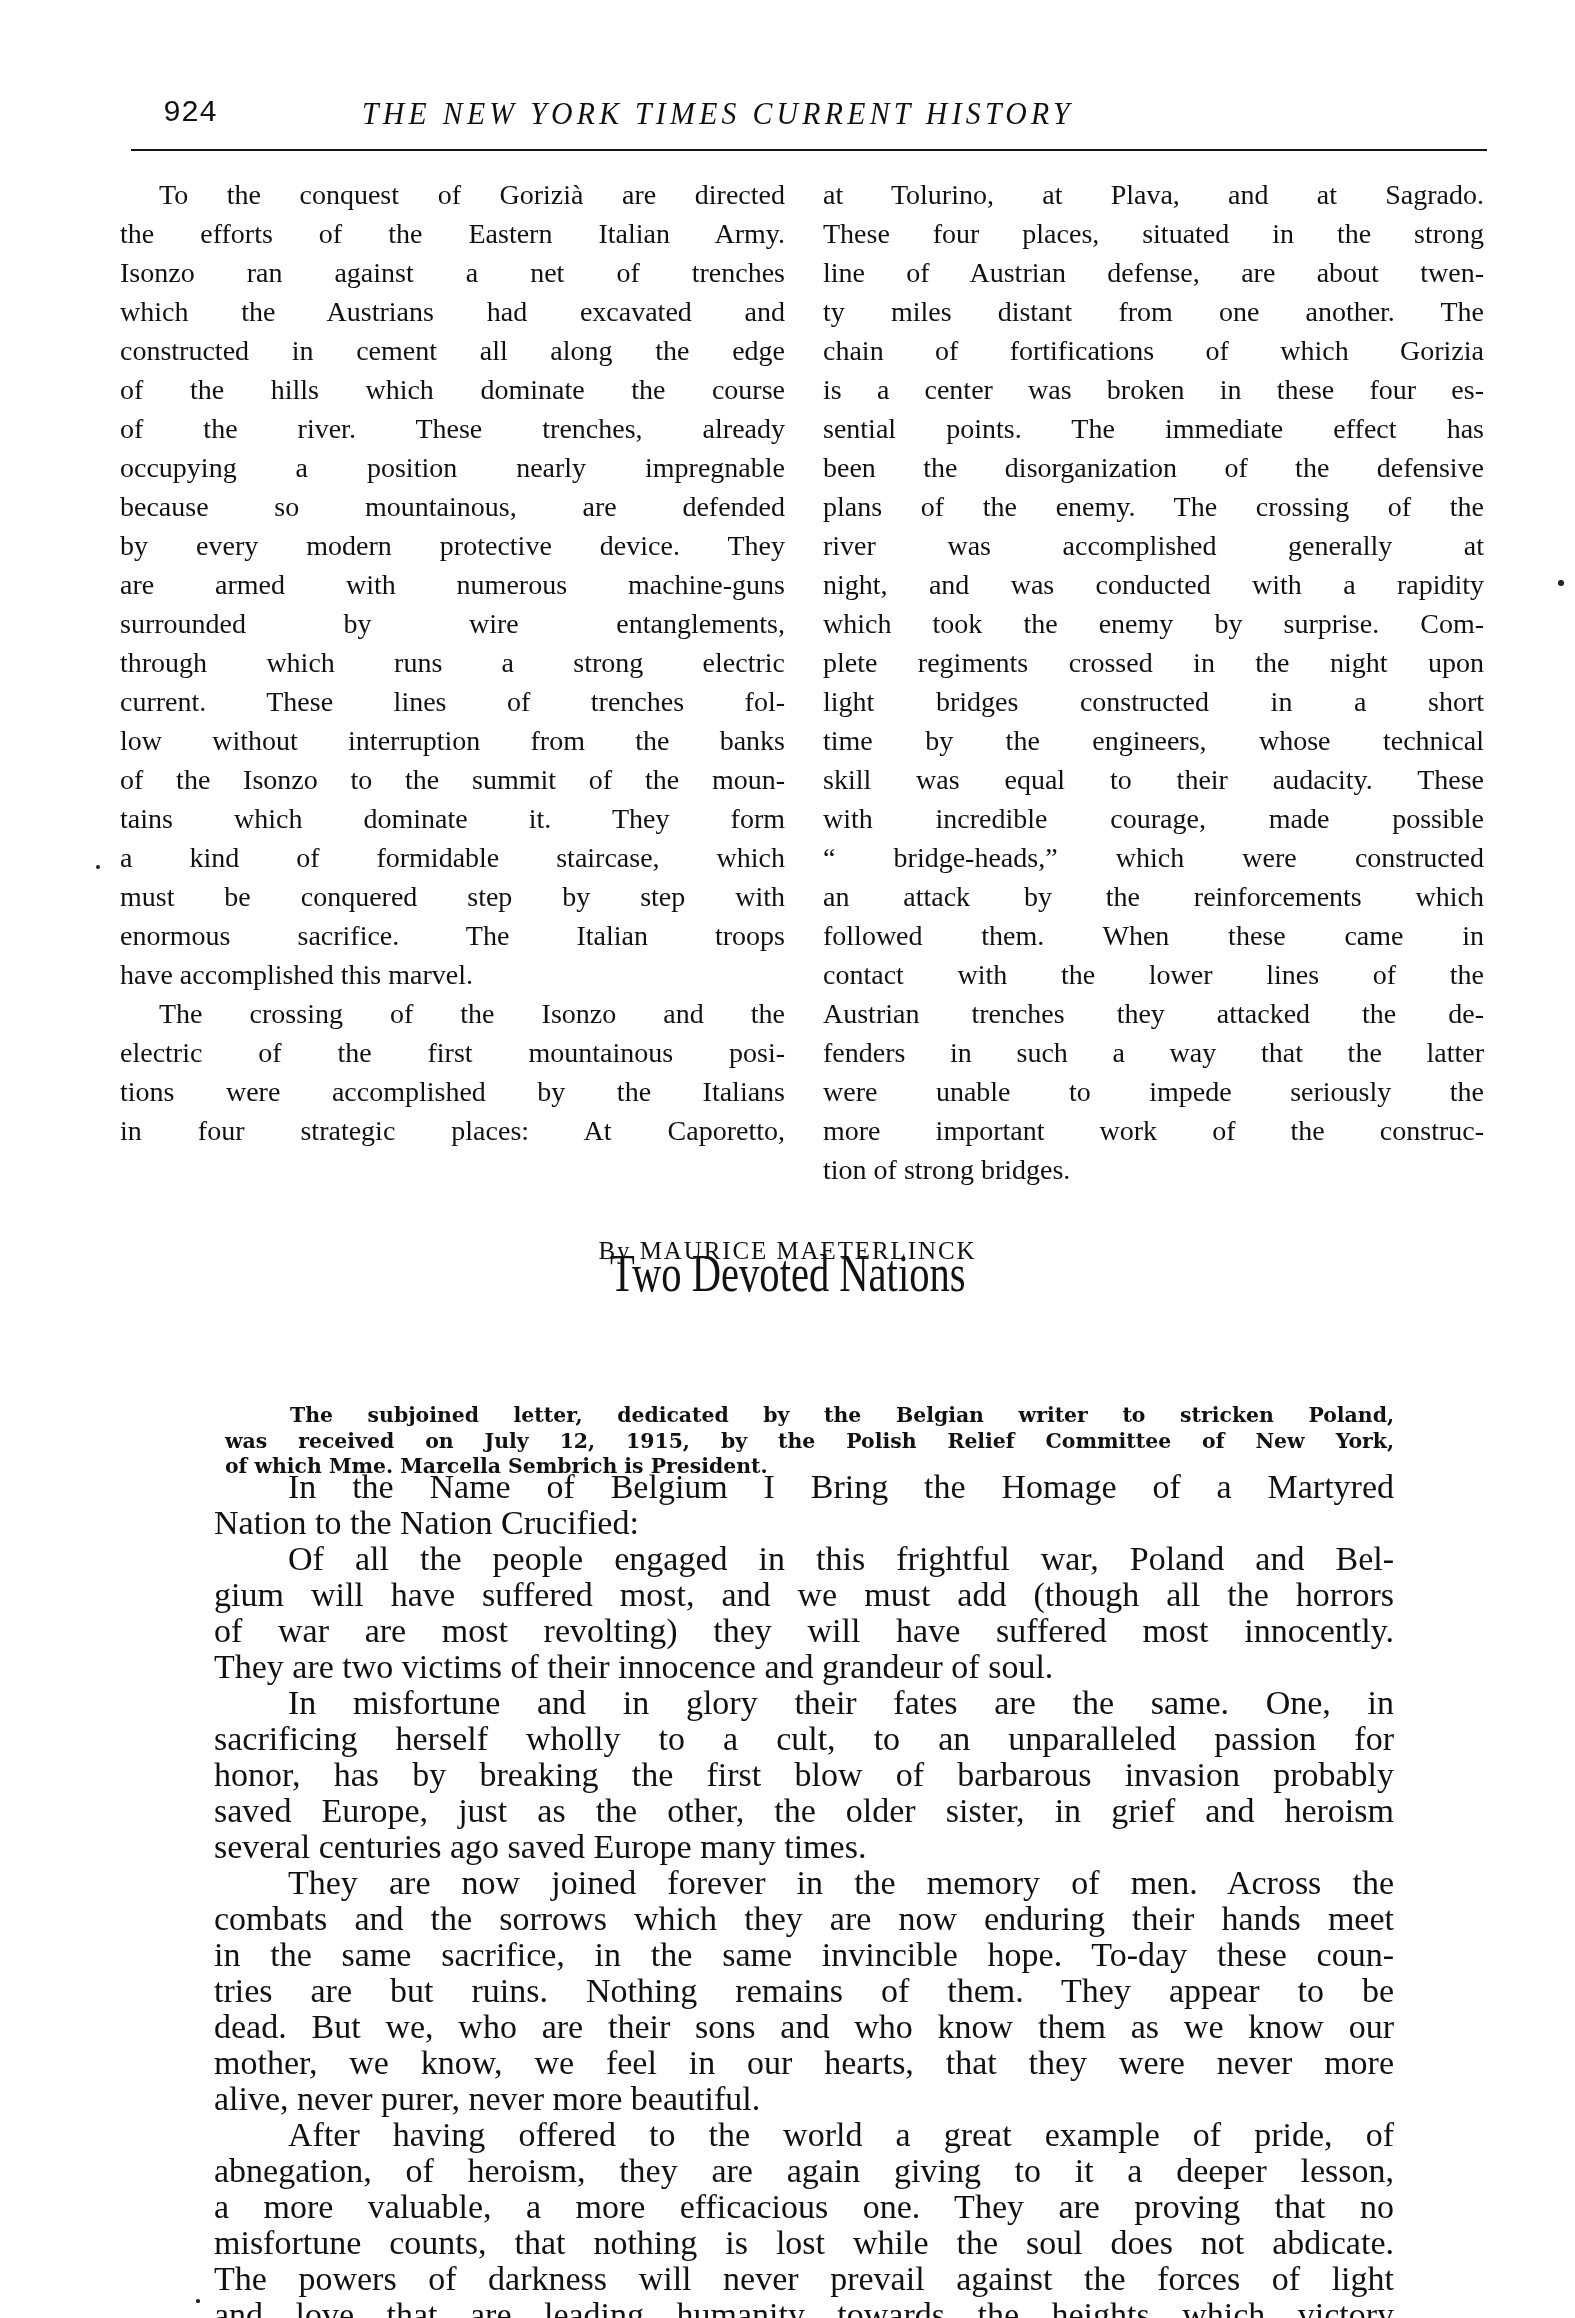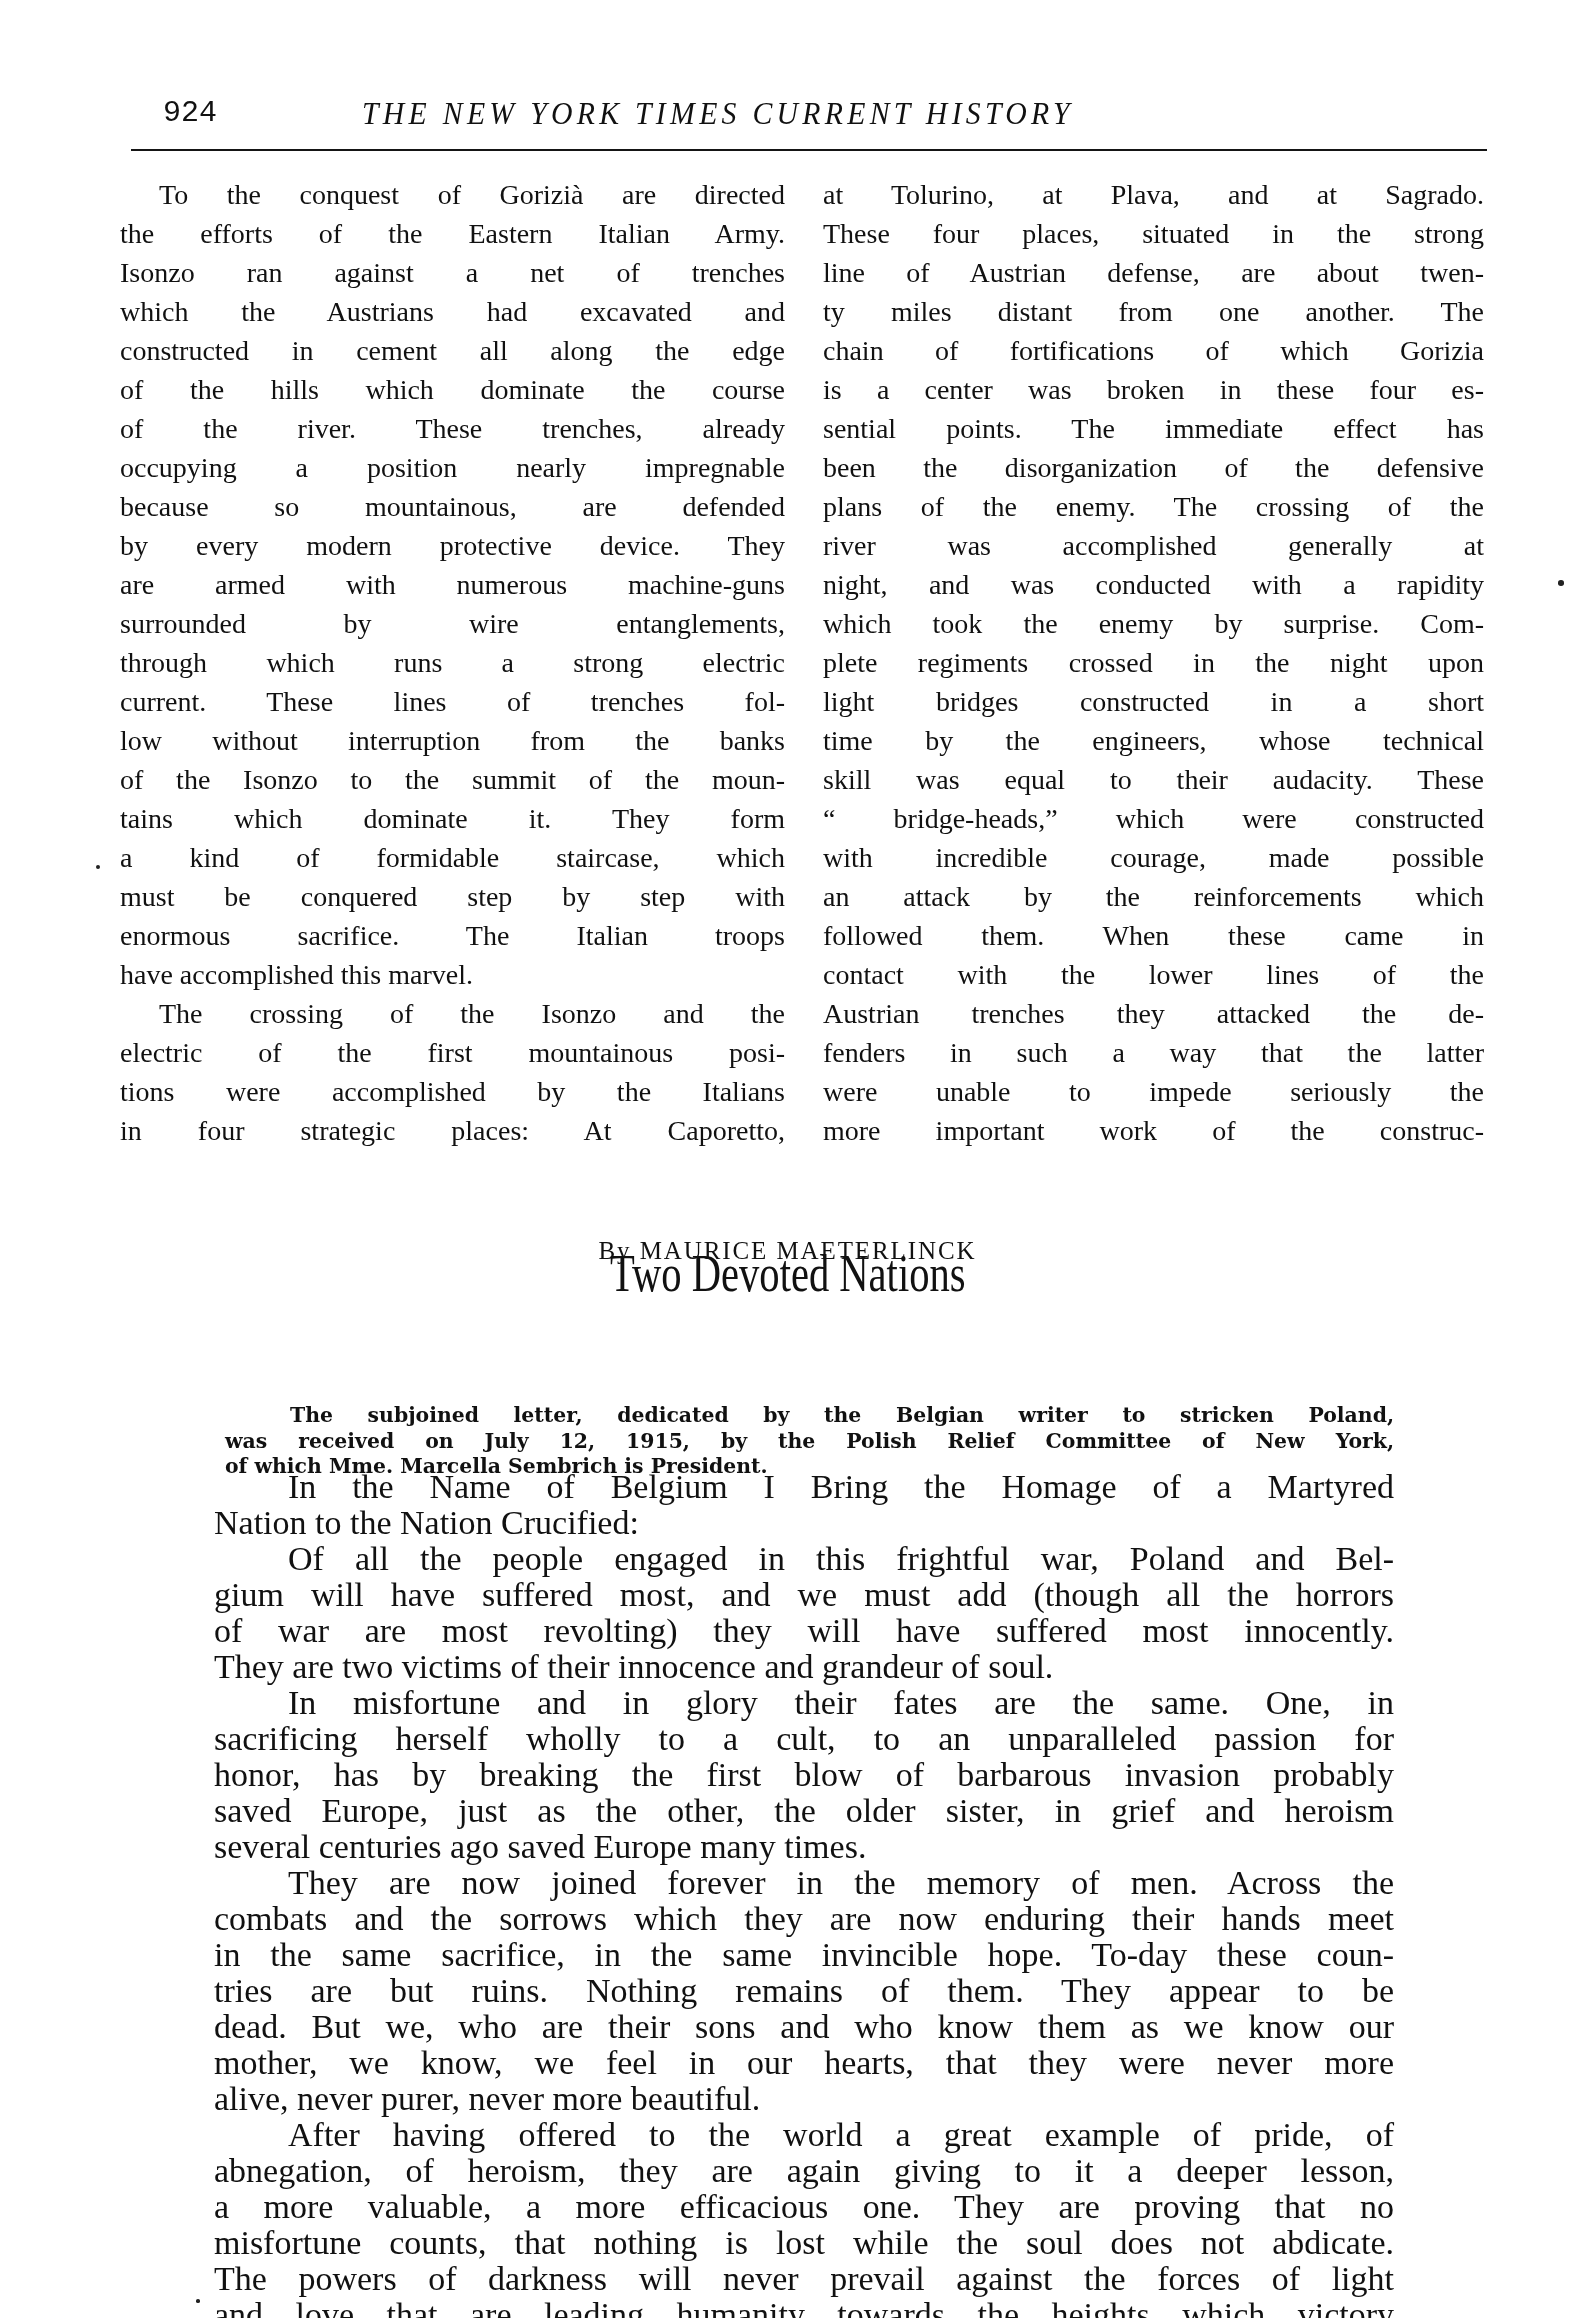--- a/index.html
+++ b/index.html
@@ -76,29 +76,30 @@
       <span class="line">sential points. The immediate effect has</span>
       <span class="line">been the disorganization of the defensive</span>
       <span class="line">plans of the enemy. The crossing of the</span>
       <span class="line">river was accomplished generally at</span>
       <span class="line">night, and was conducted with a rapidity</span>
       <span class="line">which took the enemy by surprise. Com-</span>
       <span class="line">plete regiments crossed in the night upon</span>
       <span class="line">light bridges constructed in a short</span>
       <span class="line">time by the engineers, whose technical</span>
       <span class="line">skill was equal to their audacity. These</span>
+      <span class="line">with incredible courage, made possible</span>
       <span class="line">“ bridge-heads,” which were constructed</span>
-      <span class="line">with incredible courage, made possible</span>
       <span class="line">an attack by the reinforcements which</span>
       <span class="line">followed them. When these came in</span>
       <span class="line">contact with the lower lines of the</span>
       <span class="line">Austrian trenches they attacked the de-</span>
       <span class="line">fenders in such a way that the latter</span>
       <span class="line">were unable to impede seriously the</span>
       <span class="line">more important work of the construc-</span>
+      <span class="line last">tion of strong bridges.</span>
     </div>
 
   <div id="article-title"><span>Two Devoted Nations</span></div>
   <div id="byline"><span class="by">By</span> <span>MAURICE MAETERLINCK</span></div>
 
   <div id="intro-note">
       <span class="line indent">The subjoined letter, dedicated by the Belgian writer to stricken Poland,</span>
       <span class="line">was received on July 12, 1915, by the Polish Relief Committee of New York,</span>
       <span class="line last">of which Mme. Marcella Sembrich is President.</span>
     </div>

